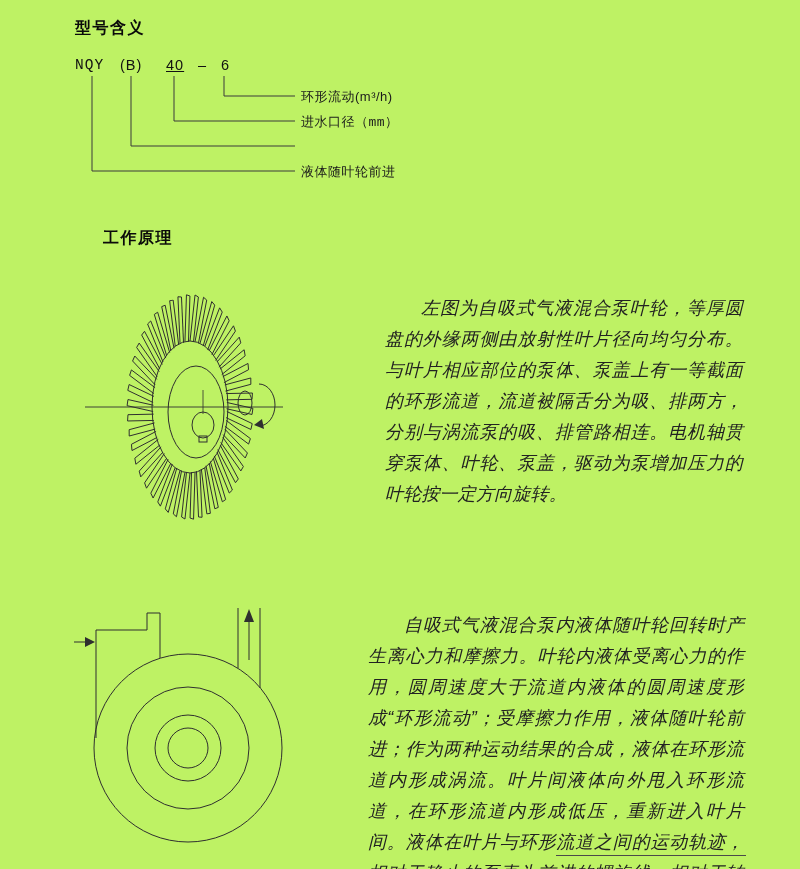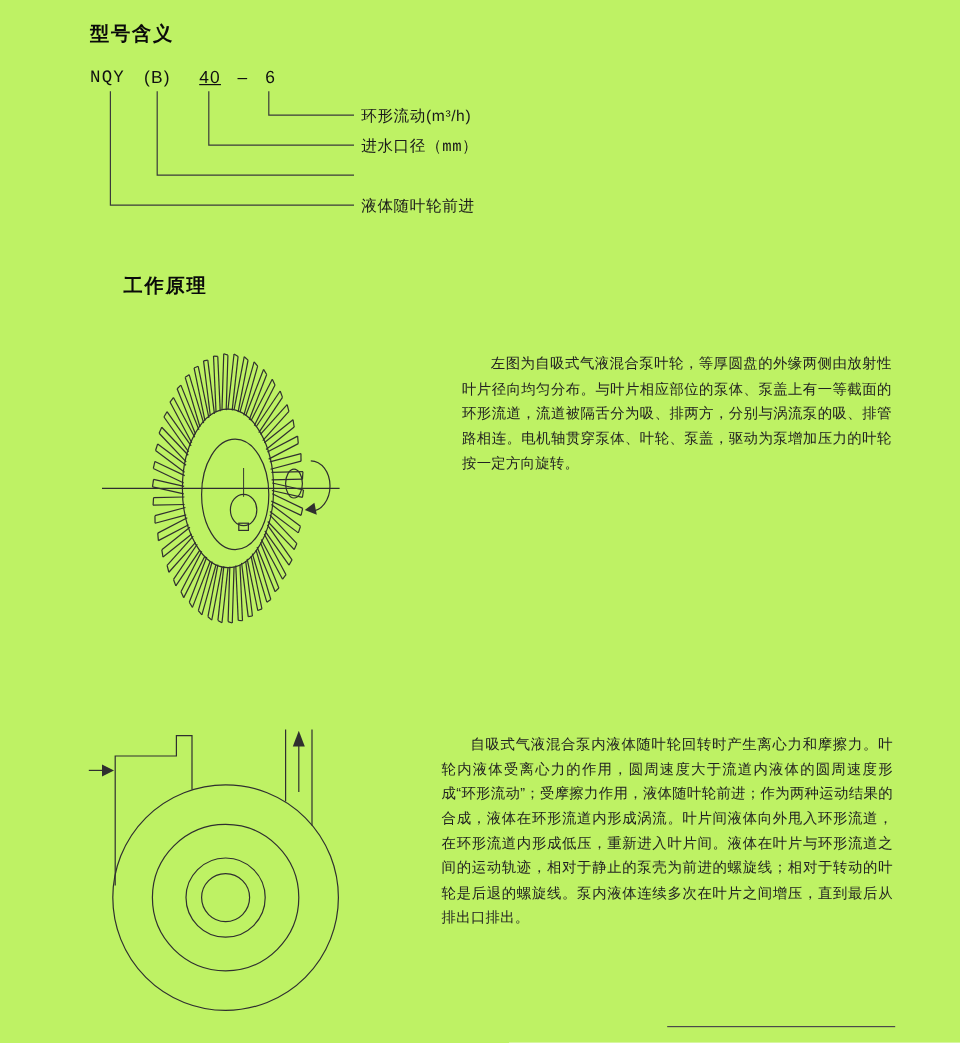--- a/index.html
+++ b/index.html
@@ -36,26 +36,27 @@
   .callout-label {
     position: absolute;
     left: 301px;
     font-size: 13px;
     color: #1a1a1a;
     white-space: nowrap;
     letter-spacing: 0.5px;
   }
   .para {
     position: absolute;
-    font-size: 12px;
+    font-size: 18px;
     line-height: 1.72;
     text-align: justify;
     text-indent: 2em;
     color: #222;
     letter-spacing: 0.2px;
+    font-style: italic;
   }
   .fig { position: absolute; }
   .fig svg { display: block; }
   .footer-rule {
     position: absolute;
     left: 556px;
     top: 855px;
     width: 190px;
     height: 1px;
     background: #4a4a4a;

